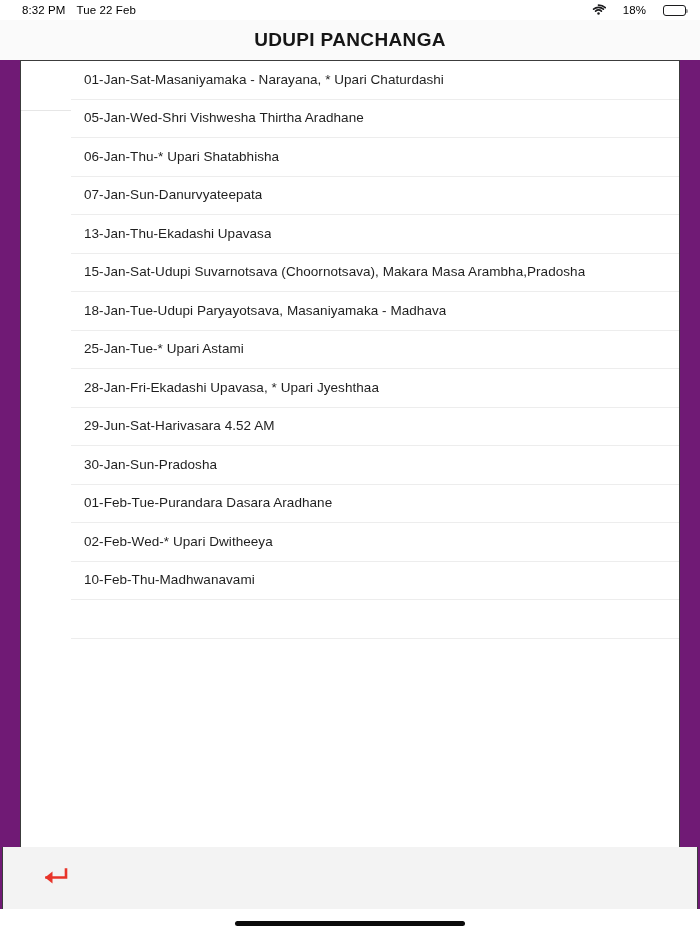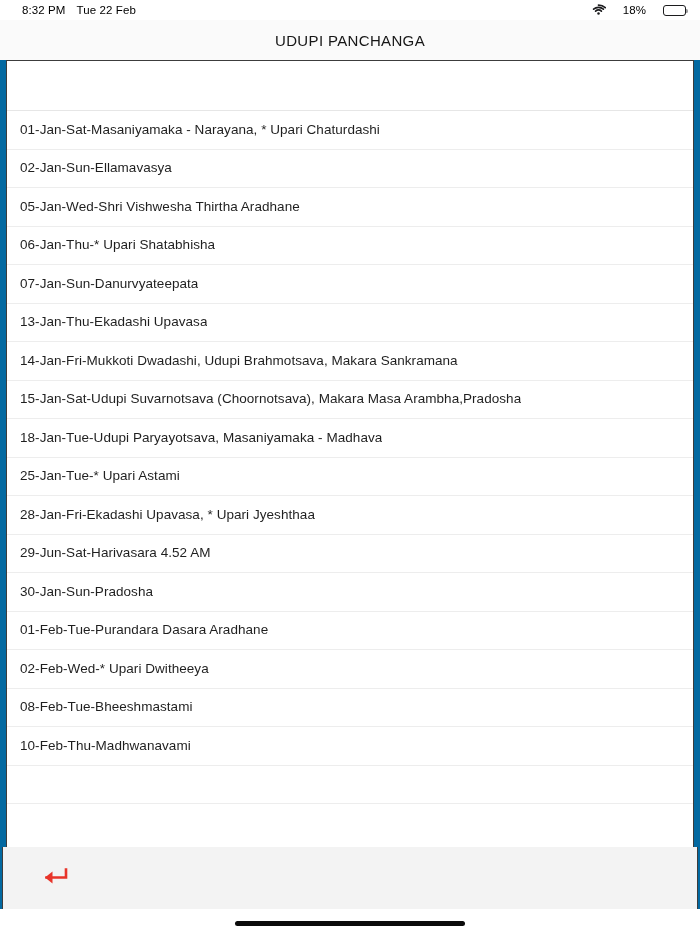--- a/index.html
+++ b/index.html
@@ -14,21 +14,21 @@
     font-family: "Liberation Sans", sans-serif;
     background: #ffffff;
     color: #1c1c1e;
     -webkit-font-smoothing: antialiased;
   }
 
   #app {
     position: relative;
     width: 700px;
     height: 934px;
-    background: #0369a1;
+    background: #701a75;
     display: flex;
     flex-direction: column;
   }
 
   
   .status-bar {
     height: 20px;
     flex: 0 0 20px;
     display: flex;
     align-items: center;
@@ -80,37 +80,37 @@
   
   .nav-header {
     flex: 0 0 40px;
     height: 40px;
     display: flex;
     align-items: center;
     justify-content: center;
     background: #fafafa;
   }
   .nav-title {
-    font-size: 15px;
-    font-weight: normal;
+    font-size: 19px;
+    font-weight: bold;
     letter-spacing: 0.35px;
     color: #161616;
   }
 
   
   .list-wrap {
     flex: 1 1 auto;
     min-height: 0;
-    margin: 0 6px;
+    margin: 0 20px;
     border: 1px solid #3c3c3c;
     border-bottom: none;
     background: #ffffff;
     overflow: hidden;
     display: flex;
-    flex-direction: column;
+    flex-direction: row;
   }
 
   .list-header-row {
     flex: 0 0 50px;
     height: 50px;
     border-bottom: 1px solid #e6e6e6;
     background: #ffffff;
   }
 
   .list-body {
@@ -208,38 +208,32 @@
     <div class="nav-title">UDUPI PANCHANGA</div>
   </div>
 
   <div class="list-wrap">
     <div class="list-header-row"></div>
     <div class="list-body" id="list-body">
         <div class="list-row">
           <span class="list-row-text">01-Jan-Sat-Masaniyamaka - Narayana, * Upari Chaturdashi</span>
         </div>
         <div class="list-row">
-          <span class="list-row-text">02-Jan-Sun-Ellamavasya</span>
-        </div>
-        <div class="list-row">
           <span class="list-row-text">05-Jan-Wed-Shri Vishwesha Thirtha Aradhane</span>
         </div>
         <div class="list-row">
           <span class="list-row-text">06-Jan-Thu-* Upari Shatabhisha</span>
         </div>
         <div class="list-row">
           <span class="list-row-text">07-Jan-Sun-Danurvyateepata</span>
         </div>
         <div class="list-row">
           <span class="list-row-text">13-Jan-Thu-Ekadashi Upavasa</span>
         </div>
         <div class="list-row">
-          <span class="list-row-text">14-Jan-Fri-Mukkoti Dwadashi, Udupi Brahmotsava, Makara Sankramana</span>
-        </div>
-        <div class="list-row">
           <span class="list-row-text">15-Jan-Sat-Udupi Suvarnotsava (Choornotsava), Makara Masa Arambha,Pradosha</span>
         </div>
         <div class="list-row">
           <span class="list-row-text">18-Jan-Tue-Udupi Paryayotsava, Masaniyamaka - Madhava</span>
         </div>
         <div class="list-row">
           <span class="list-row-text">25-Jan-Tue-* Upari Astami</span>
         </div>
         <div class="list-row">
           <span class="list-row-text">28-Jan-Fri-Ekadashi Upavasa, * Upari Jyeshthaa</span>
@@ -248,23 +242,20 @@
           <span class="list-row-text">29-Jun-Sat-Harivasara 4.52 AM</span>
         </div>
         <div class="list-row">
           <span class="list-row-text">30-Jan-Sun-Pradosha</span>
         </div>
         <div class="list-row">
           <span class="list-row-text">01-Feb-Tue-Purandara Dasara Aradhane</span>
         </div>
         <div class="list-row">
           <span class="list-row-text">02-Feb-Wed-* Upari Dwitheeya</span>
-        </div>
-        <div class="list-row">
-          <span class="list-row-text">08-Feb-Tue-Bheeshmastami</span>
         </div>
         <div class="list-row">
           <span class="list-row-text">10-Feb-Thu-Madhwanavami</span>
         </div>
         <div class="list-row"></div>
       </div>
   </div>
 
   <div class="bottom-bar">
     <button class="back-btn">

